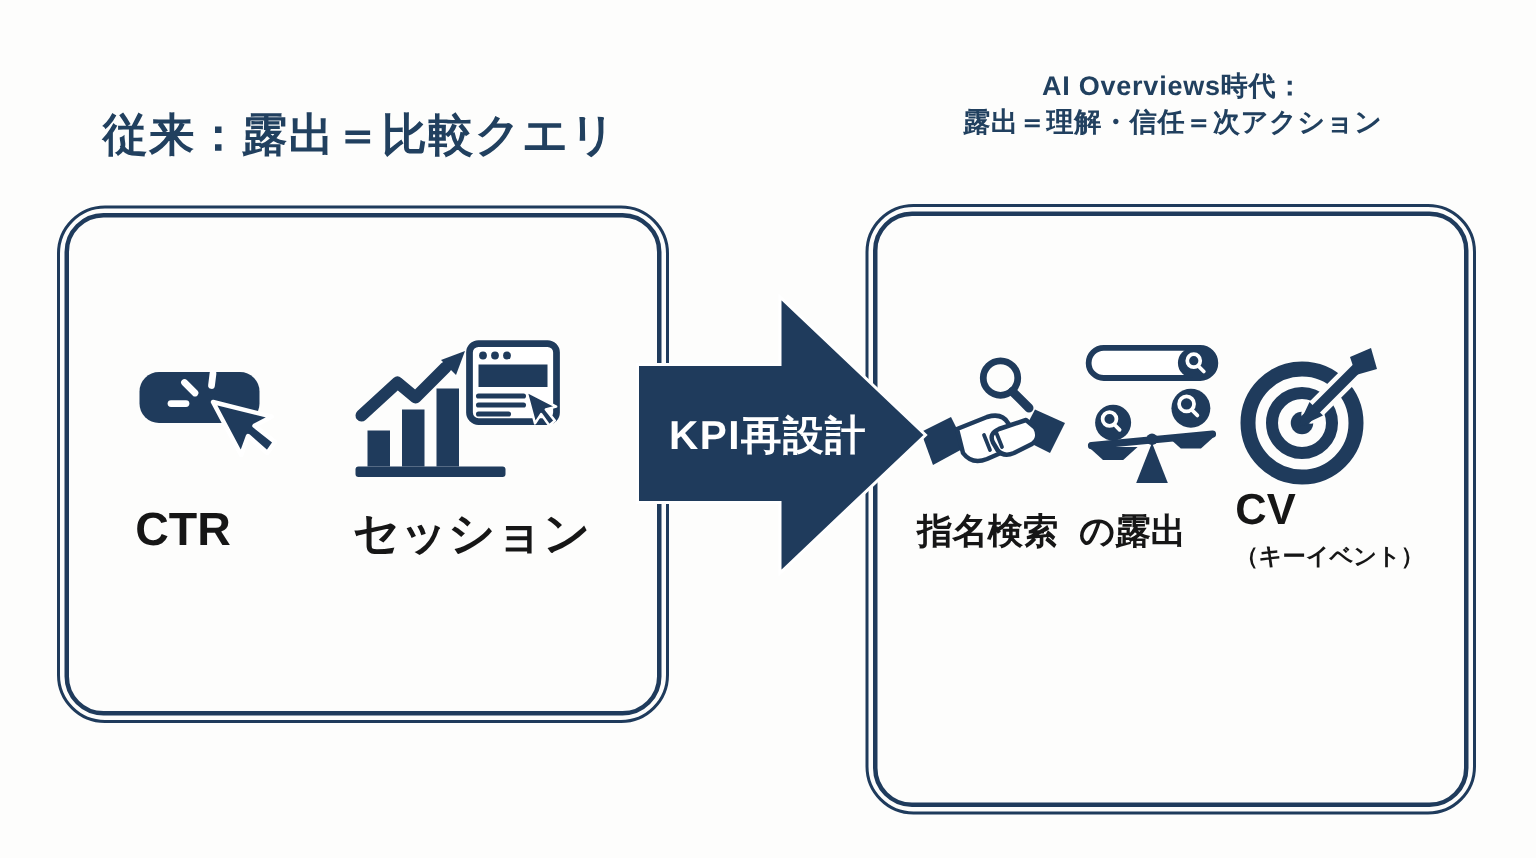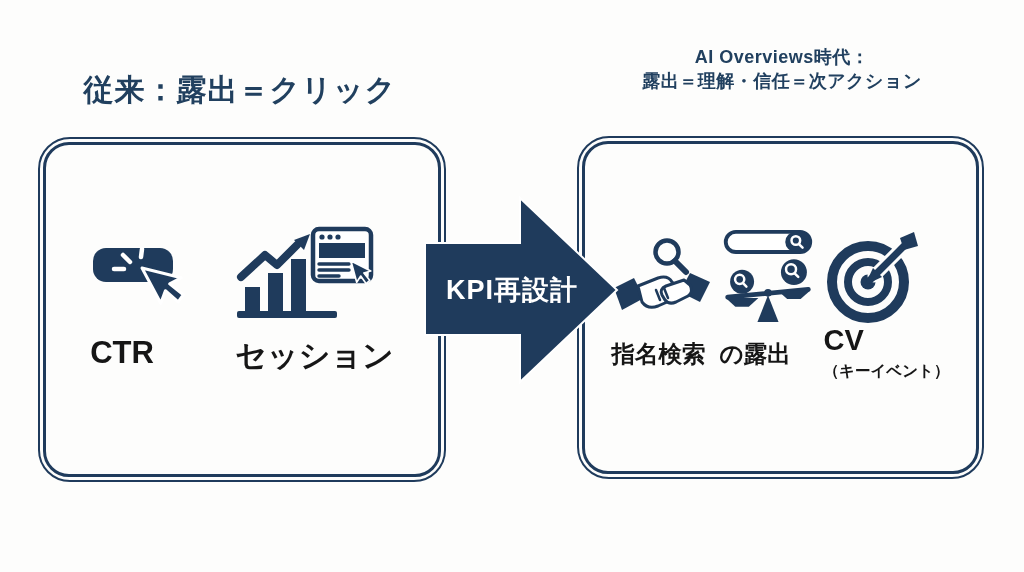--- a/index.html
+++ b/index.html
@@ -8,21 +8,21 @@
     background:#fdfdfc;
     font-family:"Liberation Sans","DejaVu Sans",sans-serif;
   }
   .title{position:absolute;font-weight:800;color:#21405f;text-align:center;}
   #title-left{left:30px;top:70px;width:420px;font-size:30px;letter-spacing:1px;}
   #title-right{left:552px;top:46px;width:460px;font-size:18px;line-height:1.32;letter-spacing:0.5px;}
 
   .panel{position:absolute;border:2px solid #1f3b5c;border-radius:32px;background:transparent;box-sizing:border-box;z-index:1;}
   .panel-inner{position:absolute;inset:3px;border:3.5px solid #1f3b5c;border-radius:26px;}
   #panel-left{left:38px;top:137px;width:408px;height:345px;}
-  #panel-right{left:577px;top:136px;width:407px;height:343px;}
+  #panel-right{left:577px;top:136px;width:407px;height:407px;}
 
   .panel-content{position:absolute;inset:0;display:flex;justify-content:center;align-items:flex-start;}
   #panel-left .panel-content{gap:50px;padding-top:86px;}
   #panel-right .panel-content{gap:8px;padding-top:84px;}
 
   .kpi-item{display:flex;flex-direction:column;align-items:flex-start;}
   .icon-slot{display:flex;align-items:flex-end;justify-content:center;}
   #panel-left .icon-slot{height:100px;}
   #panel-right .icon-slot{height:104px;}
 
@@ -32,21 +32,21 @@
   .label-cv{font-size:29px;line-height:1;}
   .label-sub{font-size:15.5px;font-weight:800;color:#161616;margin-top:6px;white-space:nowrap;}
 
   #arrow-svg{position:absolute;left:420px;top:192px;z-index:5;}
   #arrow-label{position:absolute;left:424px;top:272px;width:176px;text-align:center;
     color:#ffffff;font-size:27px;font-weight:800;letter-spacing:1px;z-index:6;white-space:nowrap;}
 </style>
 </head>
 <body>
 
-<div class="title" id="title-left">従来：露出＝クリック</div>
+<div class="title" id="title-left">従来：露出＝比較クエリ</div>
 <div class="title" id="title-right">
   <div>AI Overviews時代：</div>
   <div>露出＝理解・信任＝次アクション</div>
 </div>
 
 <div class="panel" id="panel-left">
   <div class="panel-inner"></div>
   <div class="panel-content">
     <div class="kpi-item">
       <span class="icon-slot">

